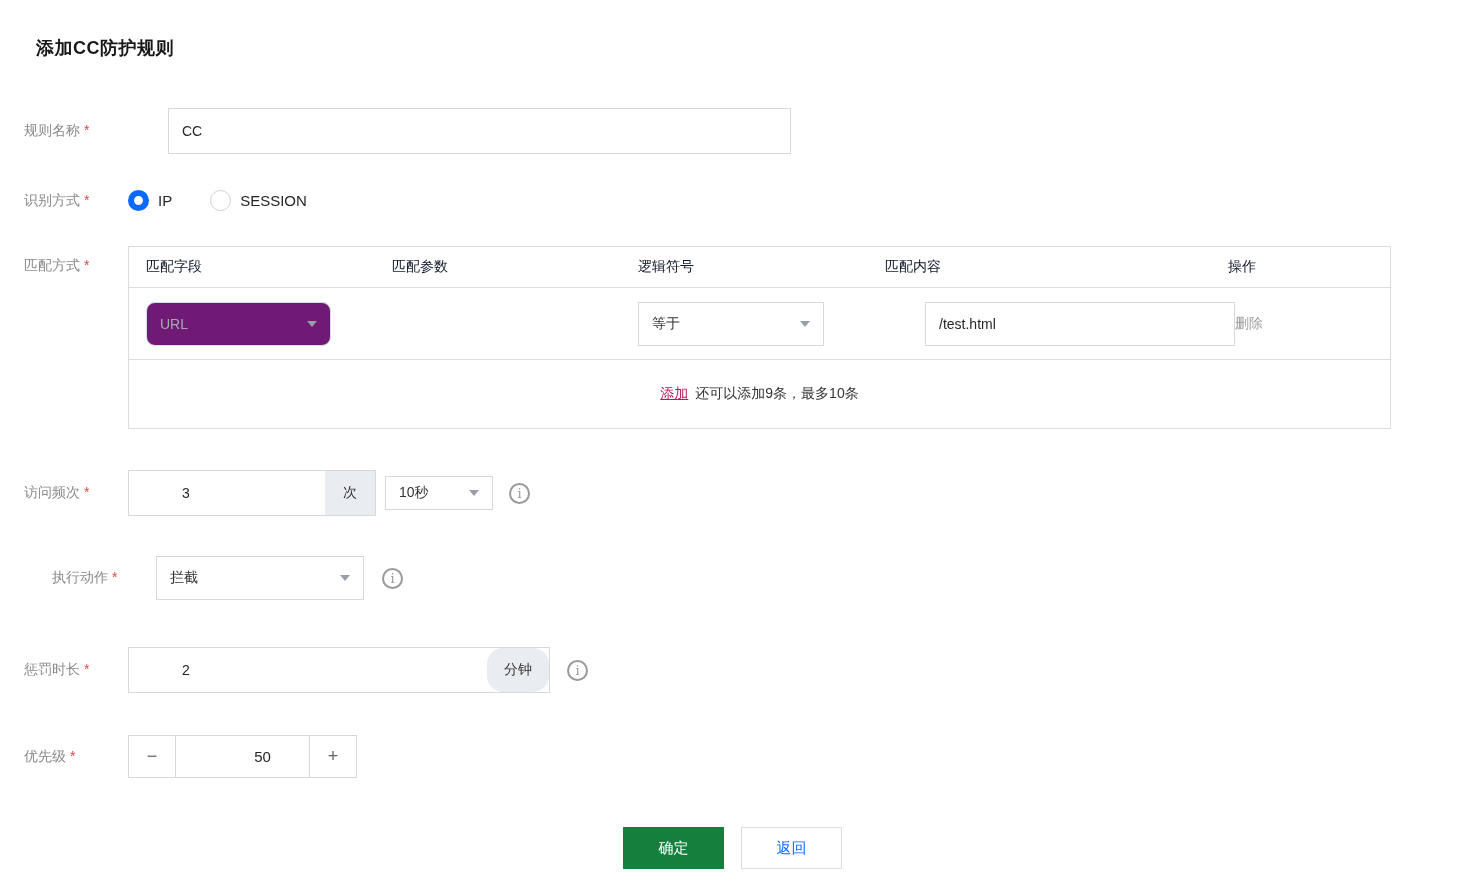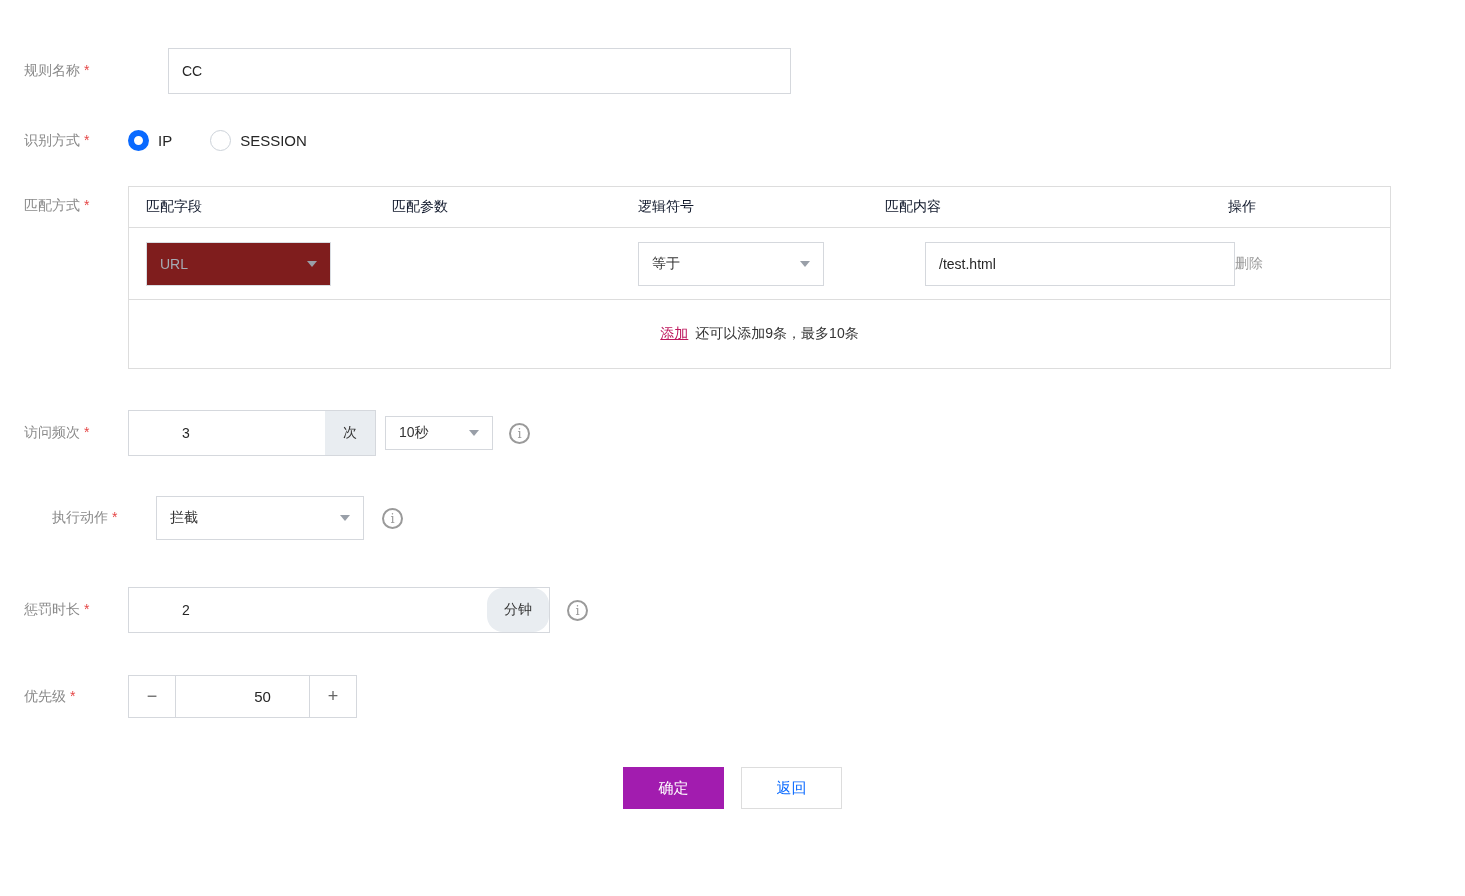--- a/index.html
+++ b/index.html
@@ -37,21 +37,21 @@
   .t-header { display:flex; height:41px; align-items:center; border-bottom:1px solid #ddd; color:#0f172a; }
   .t-body   { display:flex; height:72px; align-items:center; border-bottom:1px solid #ddd; }
   .t-footer { height:68px; display:flex; align-items:center; justify-content:center; font-size:14px; }
   .tc1 { flex:0 0 263px; padding-left:17px; }
   .tc2 { flex:0 0 246px; }
   .tc3 { flex:0 0 247px; }
   .tc4 { flex:0 0 343px; }
   .tc5 { flex:1 1 auto; }
 
   .select { height:44px; border:1px solid #d5d8dd; background:#fff; display:inline-flex; align-items:center; justify-content:space-between; padding:0 13px; font-size:14px; color:#333; cursor:pointer; }
-  .select.disabled { background:#7f1d1d; border-color:#d9dde2; color:#a5abb3; cursor:default; }
+  .select.disabled { background:#701a75; border-color:#d9dde2; color:#a5abb3; cursor:default;border-radius:9px; }
   .caret { width:0; height:0; border-left:5px solid transparent; border-right:5px solid transparent; border-top:6px solid #999fa8; }
   .w-url { width:185px; }
   .w-logic { width:186px; }
   .w-period { width:108px; margin-left:9px; height:34px; }
   .w-action { width:208px; }
 
   .cell-input { width:310px; height:44px; border:1px solid #d5d8dd; padding:0 13px; font-size:14px; color:#262626; }
   .delete-link { color:#9a9a9a; font-size:14px; cursor:pointer; }
 
   .add-link { color:#be185d; cursor:pointer;text-decoration:underline; }
@@ -74,28 +74,29 @@
   
   .stepper { display:flex; height:43px; border:1px solid #d5d8dd; }
   .step-btn { width:47px; background:#fff; border:none; color:#666; font-size:18px; cursor:pointer; display:flex; align-items:center; justify-content:center; }
   .step-btn.dec { border-right:1px solid #d5d8dd; }
   .step-btn.inc { border-left:1px solid #d5d8dd; }
   .step-value { width:93px; border:none; text-align:center; font-size:15px; color:#262626; }
 
   
   .btn-row { margin-top:49px; display:flex; justify-content:center; gap:17px; }
   .btn { width:101px; height:42px; font-size:15px; cursor:pointer; display:flex; align-items:center; justify-content:center; }
-  .btn-primary { background:#a21caf; color:#fff; border:none; }
+  .btn-primary { background:#15803d; color:#fff; border:none; }
   .btn-secondary { background:#fff; color:#0a6aff; border:1px solid #ddd; }
 </style>
 </head>
 <body>
 
 <div class="page">
 
+  <div class="page-title">添加CC防护规则</div>
 
   <div class="row row-rule">
     <div class="label-col"><span>规则名称</span><span class="star">*</span></div>
     <input class="text-input" type="text" value="CC" style="">
   </div>
 
   <div class="row row-identify">
     <div class="label-col"><span>识别方式</span><span class="star">*</span></div>
     <div class="radio">
       <span class="radio-dot on"></span>

